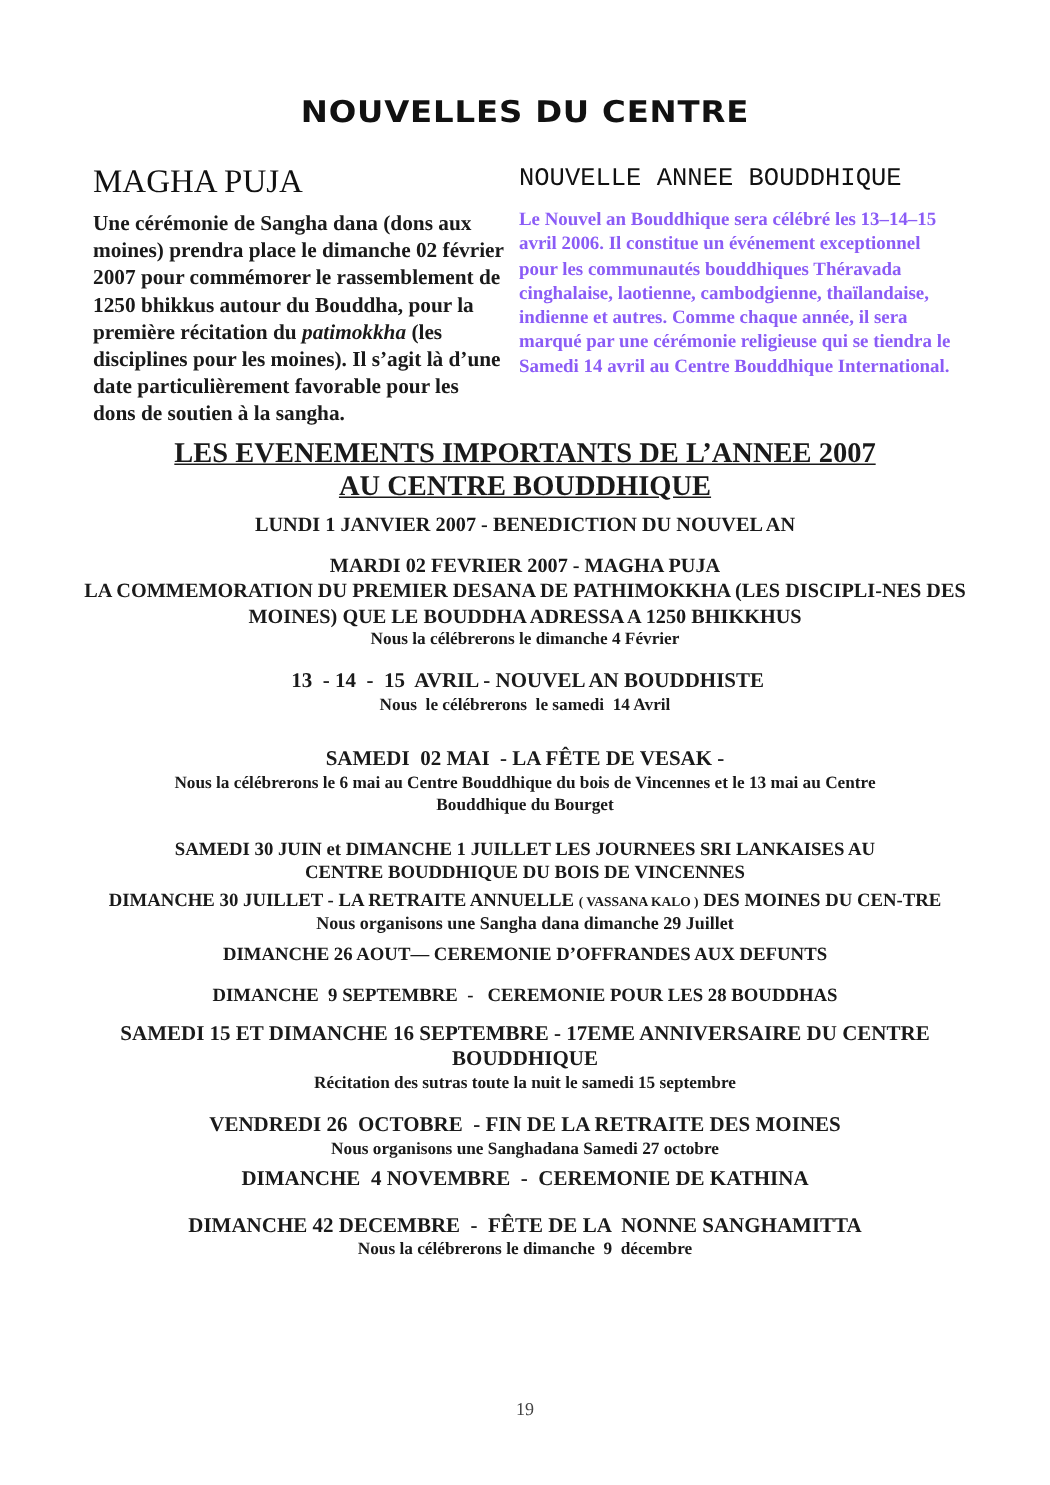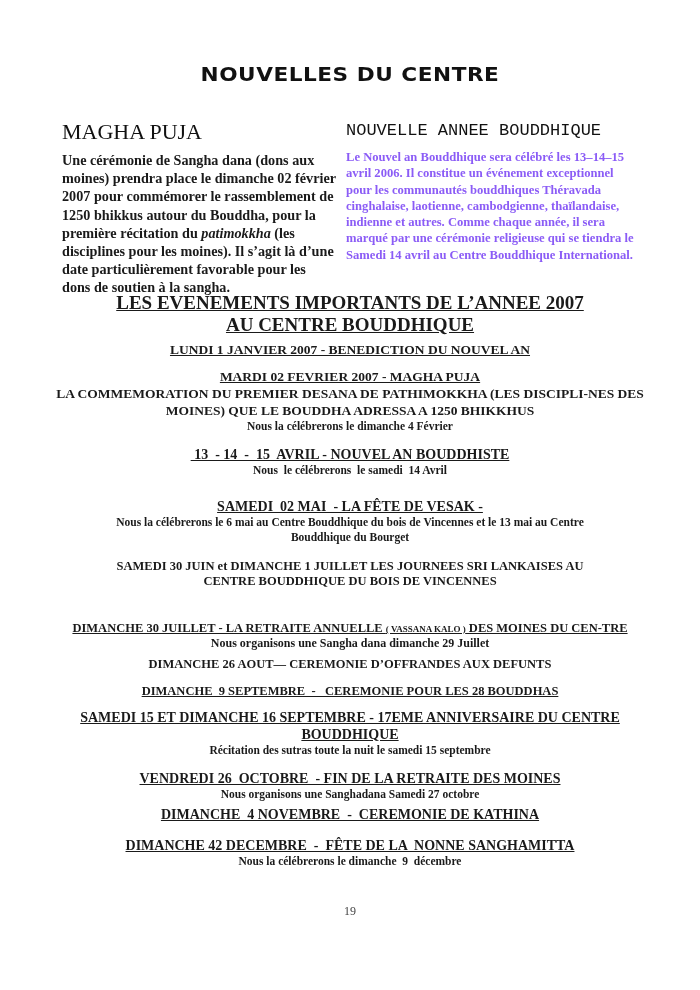--- a/index.html
+++ b/index.html
@@ -23,21 +23,21 @@
       text-align: center;
       font-family: "DejaVu Sans", sans-serif;
       font-weight: 900;
       font-size: 20px;
       letter-spacing: 0.5px;
       transform: scaleX(1.08);
       color: #111;
     }
     .col {
       position: absolute;
-      top: 119px;
+      top: 108px;
     }
     .col-left {
       left: 62px;
       width: 275px;
     }
     .col-right {
       left: 346px;
       width: 290px;
     }
     .col h2 {
@@ -82,37 +82,36 @@
     .events-title {
       font-size: 19px;
       line-height: 22px;
       text-decoration: underline;
       margin: 0;
     }
     .event {
       margin: 0;
     }
     .ev-head {
-      text-decoration: underline;
       display: block;
     }
     .ev-plain {
       display: block;
     }
     .ev-sub {
       display: block;
       font-size: 11.5px;
       line-height: 15px;
     }
     .small-caps {
       font-size: 9px;
     }
     .page-number {
       position: absolute;
-      top: 904px;
+      top: 932px;
       left: 0;
       width: 700px;
       text-align: center;
       font-size: 12px;
       color: #444;
       font-weight: normal;
     }
   </style>
 </head>
 <body>
@@ -147,21 +146,21 @@
   <div class="event" style="margin-bottom:13px;">
     <span class="ev-head" style="font-size:14px;line-height:17px;white-space:pre;"> 13  - 14  -  15  AVRIL - NOUVEL AN BOUDDHISTE</span>
     <span class="ev-sub" style="white-space:pre;">Nous  le célébrerons  le samedi  14 Avril</span>
   </div>
 
   <div class="event" style="margin-bottom:14px;margin-top:20px;">
     <span class="ev-head" style="font-size:14px;line-height:17px;white-space:pre;">SAMEDI  02 MAI  - LA FÊTE DE VESAK -</span>
     <span class="ev-sub" style="padding:0 50px;">Nous la célébrerons  le  6  mai au Centre Bouddhique du  bois de Vincennes et le 13  mai au Centre Bouddhique   du Bourget</span>
   </div>
 
-  <div class="event" style="margin-bottom:32px;">
+  <div class="event" style="margin-bottom:4px;">
     <span class="ev-plain" style="font-size:12.5px;line-height:15px;padding:0 40px;">SAMEDI 30 JUIN et  DIMANCHE 1 JUILLET  LES JOURNEES SRI LANKAISES AU CENTRE BOUDDHIQUE  DU BOIS DE VINCENNES</span>
   </div>
 
   <div class="event" style="margin-bottom:6px;">
     <span class="ev-head" style="font-size:12.5px;line-height:14px;padding:0 4px;"><span>DIMANCHE  30 JUILLET  - LA RETRAITE ANNUELLE </span><span class="small-caps">( VASSANA KALO )</span><span>  DES MOINES DU CEN-TRE</span></span>
     <span class="ev-sub" style="font-size:12px;">Nous organisons une Sangha dana dimanche  29  Juillet</span>
   </div>
 
   <div class="event" style="margin-bottom:12px;">
     <span class="ev-plain" style="font-size:12.5px;line-height:15px;">DIMANCHE 26 AOUT— CEREMONIE D’OFFRANDES AUX DEFUNTS</span>

